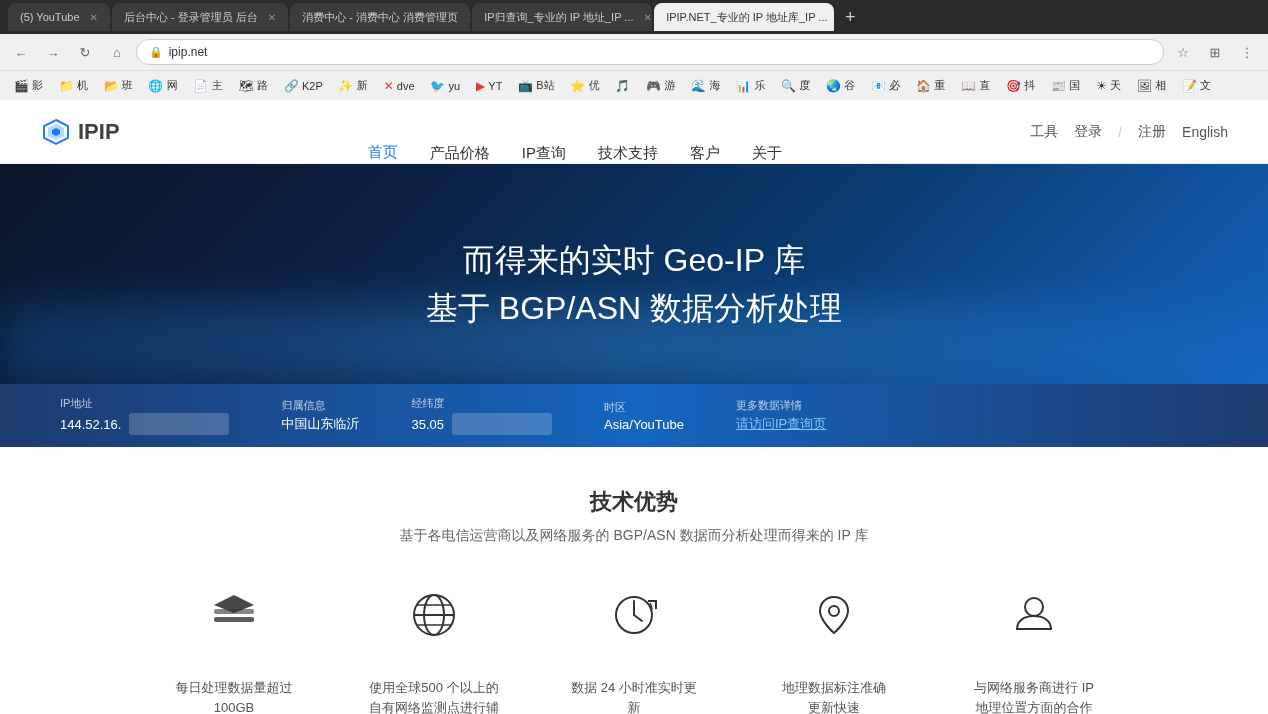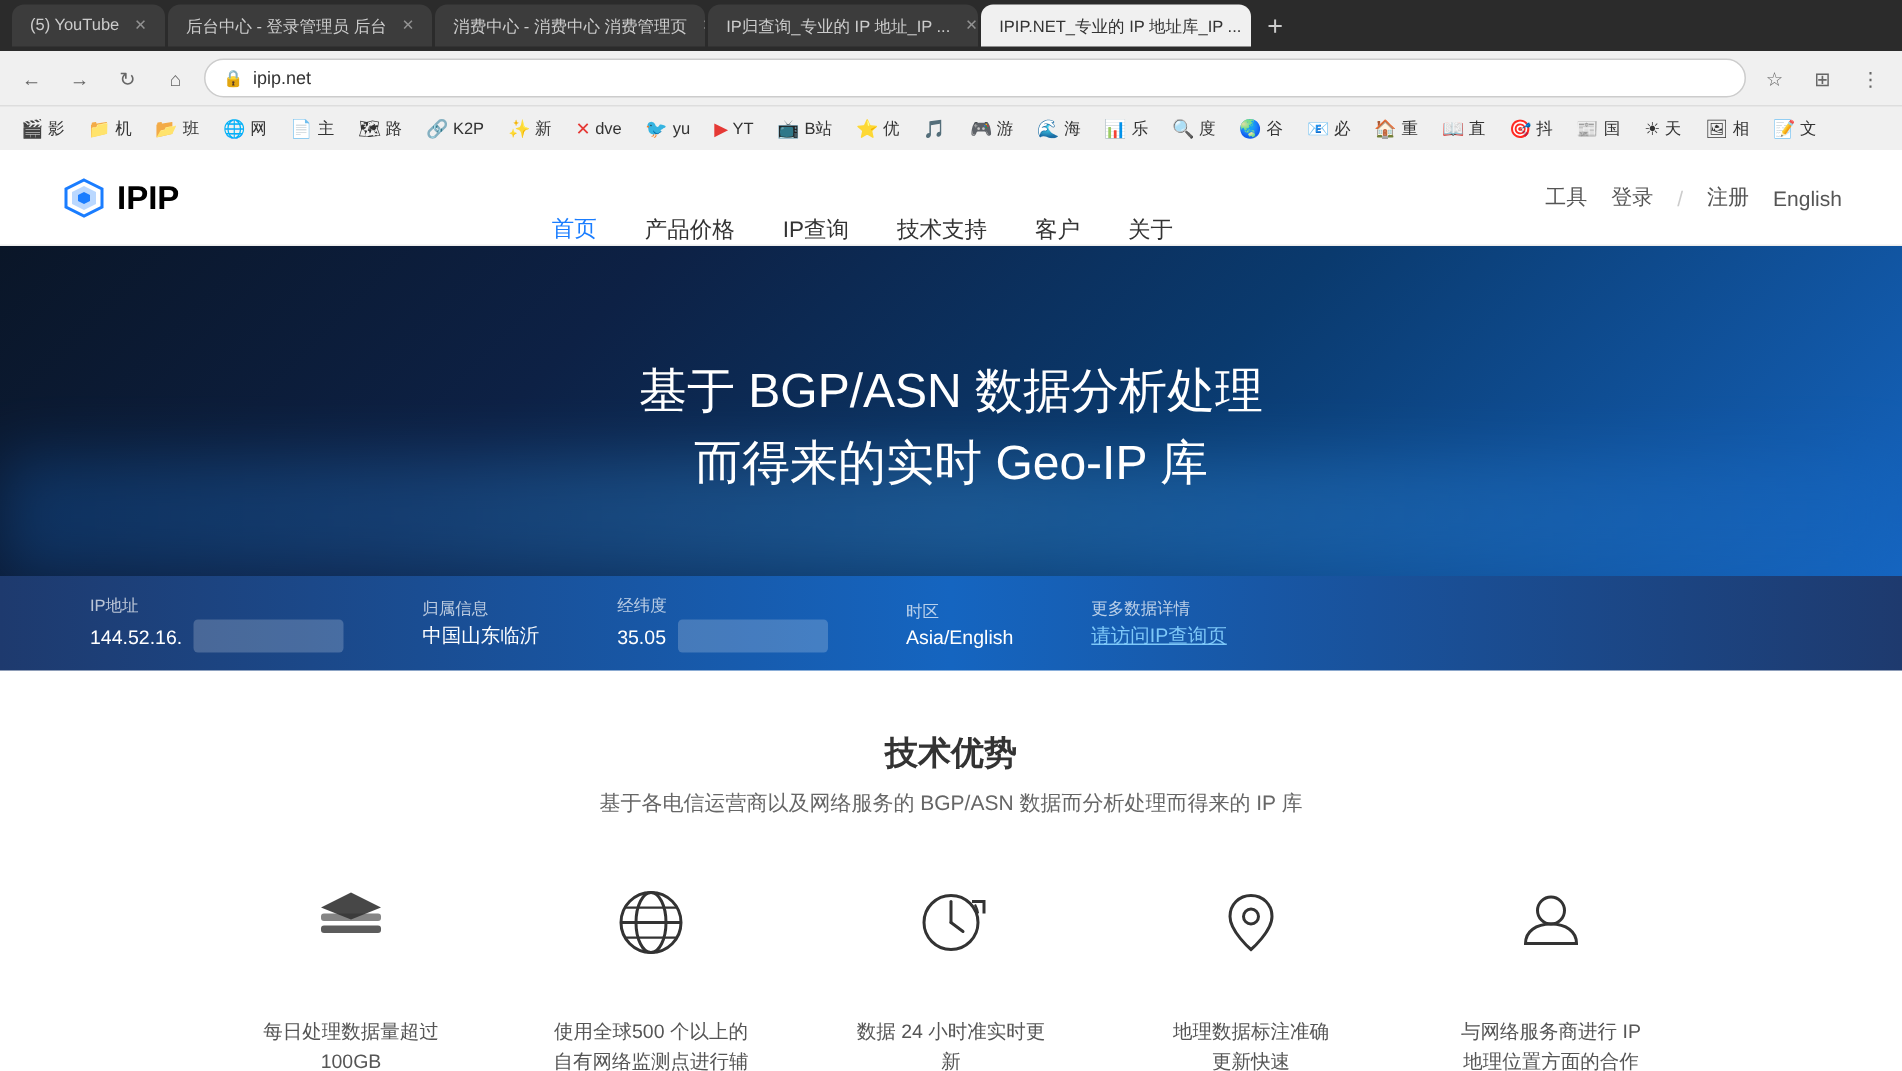--- a/index.html
+++ b/index.html
@@ -123,21 +123,21 @@
       background: #fff;
       border-bottom: 1px solid #eee;
       justify-content: space-between;
     }
     .logo {
       display: flex;
       align-items: center;
       gap: 6px;
       font-weight: bold;
       font-size: 22px;
-      color: #000000;
+      color: #404040;
     }
     .logo-icon {
       width: 32px;
       height: 32px;
     }
     .main-nav {
       display: flex;
       align-items: center;
       gap: 32px;
       font-size: 15px;
@@ -444,22 +444,22 @@
       <a>工具</a>
       <a>登录</a>
       <span class="divider-v">/</span>
       <a>注册</a>
       <a>English</a>
     </div>
   </div>
 
   <div class="hero">
     <div class="hero-title">
+      <div>而得来的实时 Geo-IP 库</div>
       <div>基于 BGP/ASN 数据分析处理</div>
-      <div>而得来的实时 Geo-IP 库</div>
     </div>
   </div>
 
   <div class="ip-bar">
     <div class="ip-field">
       <span class="ip-field-label">IP地址</span>
       <div class="ip-field-value">
         <span>144.52.16.</span>
         <span class="ip-input-box"></span>
       </div>
@@ -473,21 +473,21 @@
     <div class="ip-field">
       <span class="ip-field-label">经纬度</span>
       <div class="ip-field-value">
         <span>35.05</span>
         <span class="ip-input-box"></span>
       </div>
     </div>
     <div class="ip-field">
       <span class="ip-field-label">时区</span>
       <div class="ip-field-value">
-        <span>Asia/English</span>
+        <span>Asia/YouTube</span>
       </div>
     </div>
     <div class="ip-field">
       <span class="ip-field-label">更多数据详情</span>
       <div class="ip-field-value">
         <a class="ip-link">请访问IP查询页</a>
       </div>
     </div>
   </div>
 

